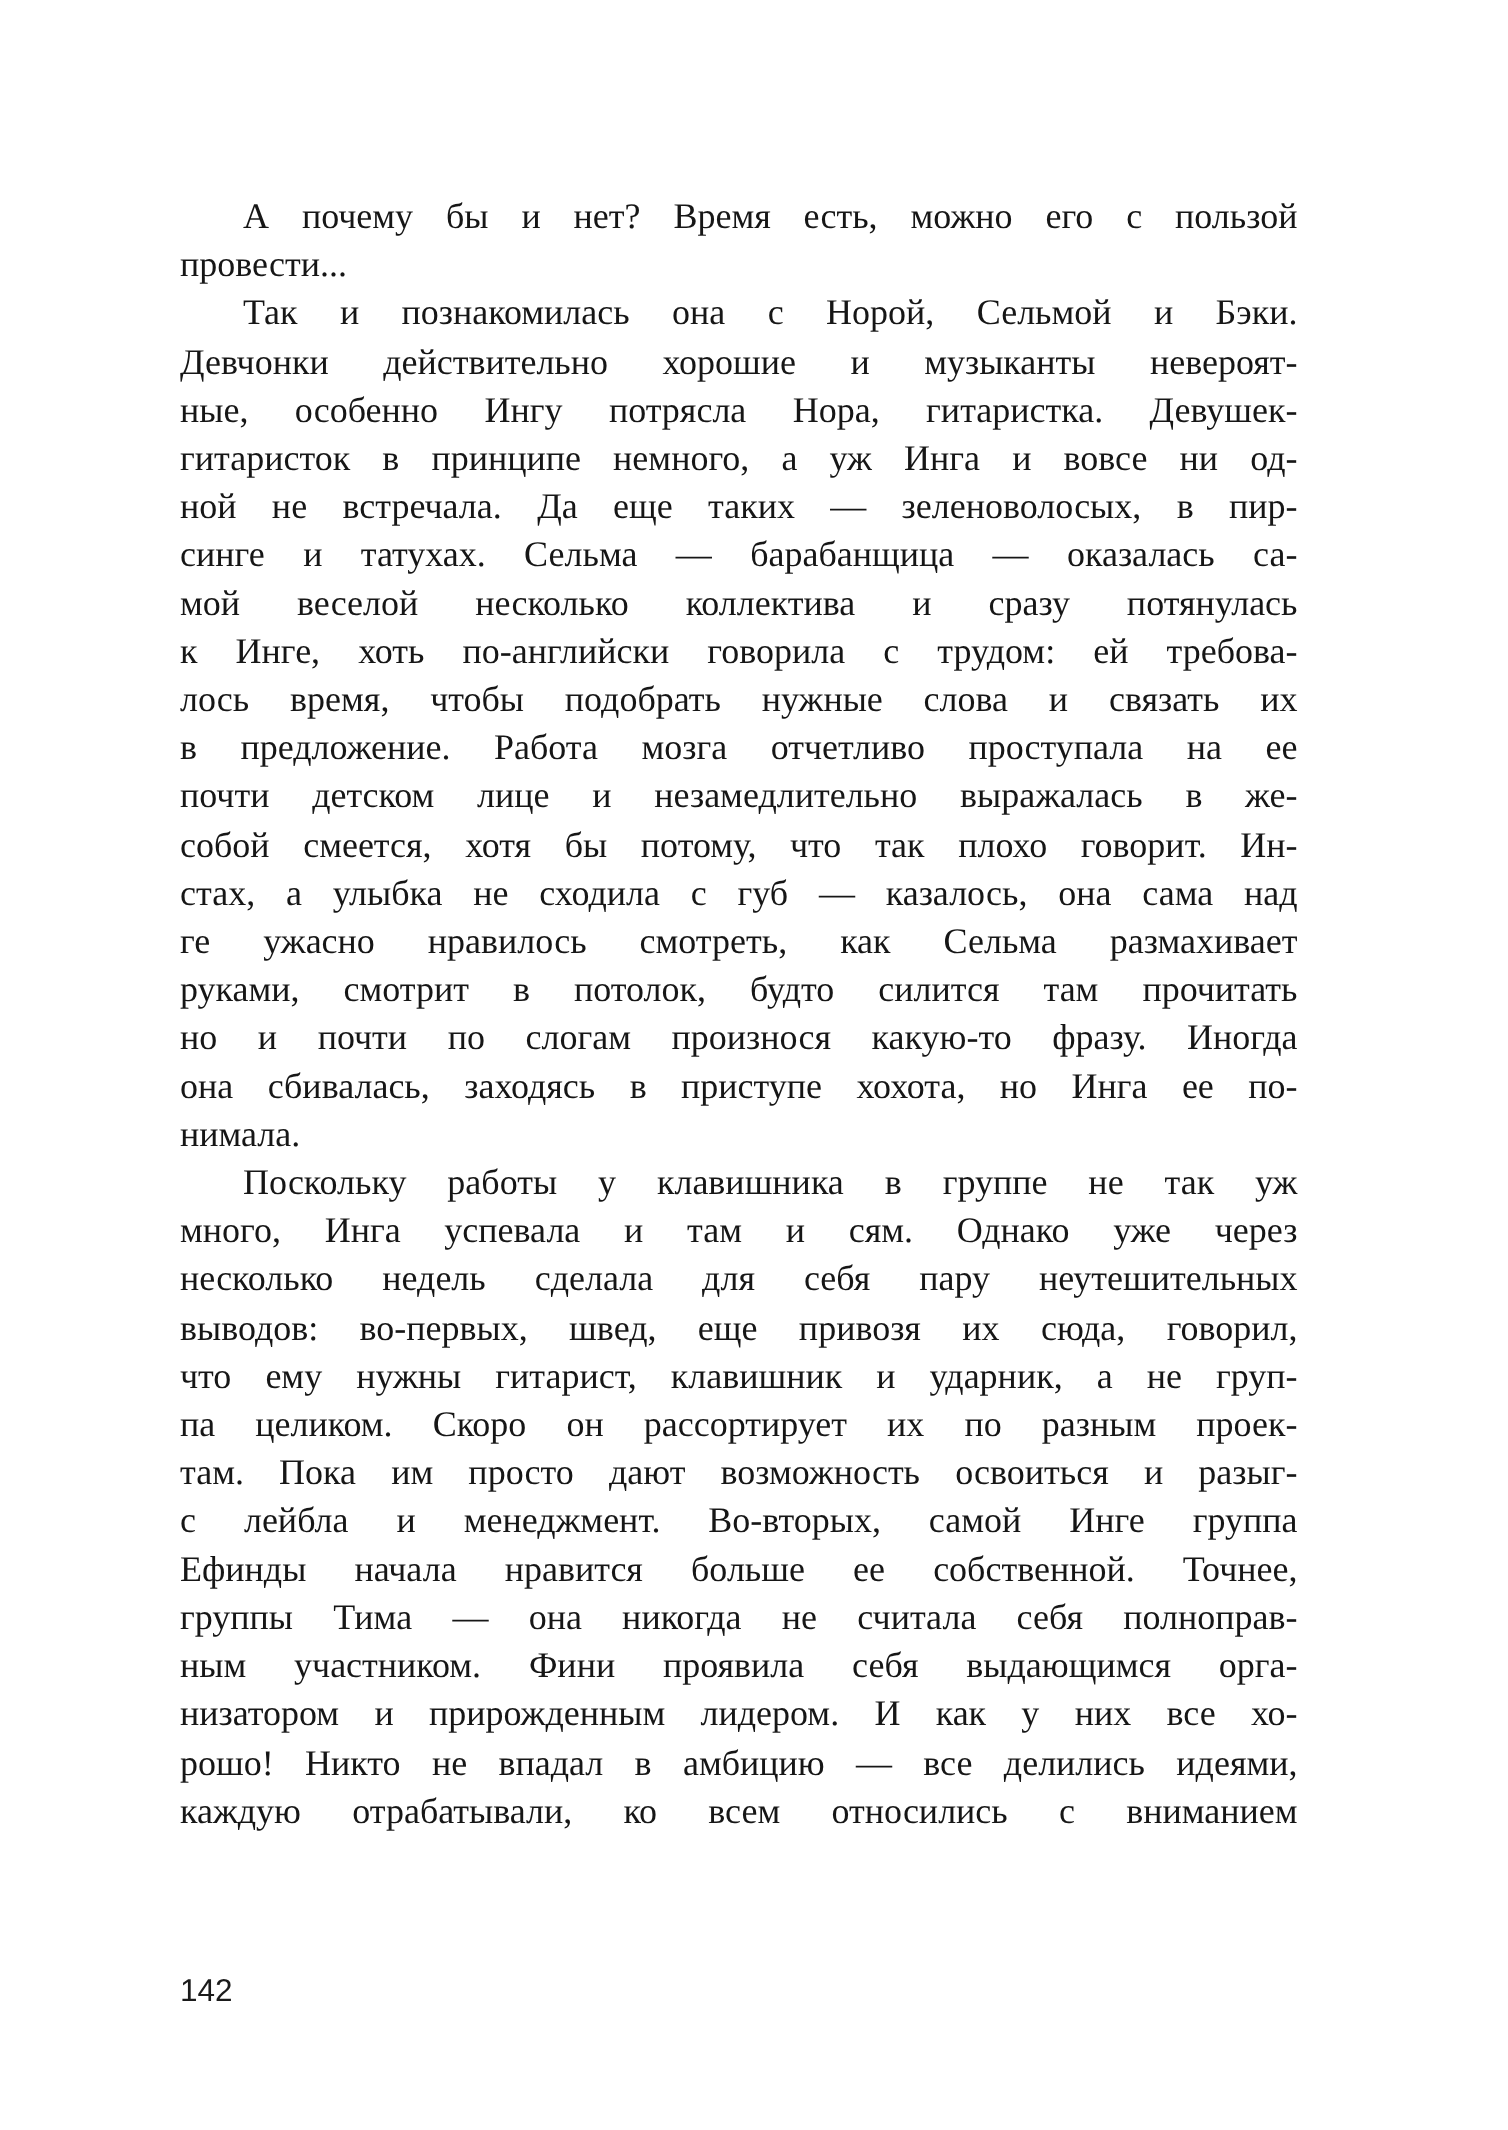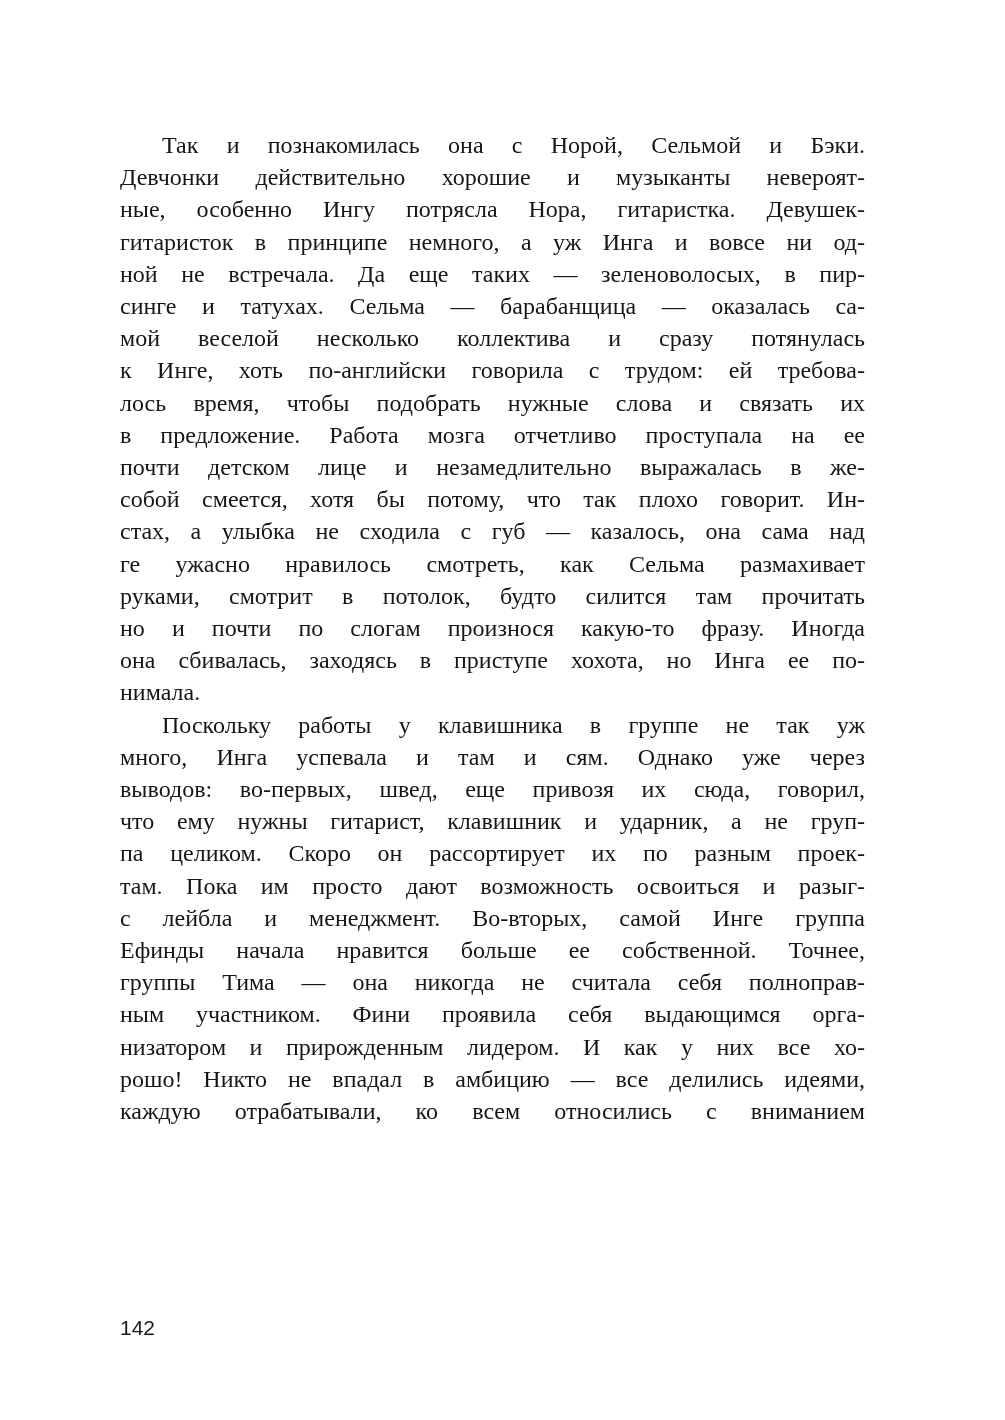--- a/index.html
+++ b/index.html
@@ -46,20 +46,24 @@
     font-size: 21px;
     color: #1a1a1a;
   }
 </style>
 </head>
 <body>
 
 <div class="page">
   <div class="text-block">
       <div class="paragraph">
+        <div class="line first">А почему бы и нет? Время есть, можно его с пользой</div>
+        <div class="line lastline">провести...</div>
+      </div>
+      <div class="paragraph">
         <div class="line first">Так и познакомилась она с Норой, Сельмой и Бэки.</div>
         <div class="line">Девчонки действительно хорошие и музыканты невероят-</div>
         <div class="line">ные, особенно Ингу потрясла Нора, гитаристка. Девушек-</div>
         <div class="line">гитаристок в принципе немного, а уж Инга и вовсе ни од-</div>
         <div class="line">ной не встречала. Да еще таких — зеленоволосых, в пир-</div>
         <div class="line">синге и татухах. Сельма — барабанщица — оказалась са-</div>
         <div class="line">мой веселой несколько коллектива и сразу потянулась</div>
         <div class="line">к Инге, хоть по-английски говорила с трудом: ей требова-</div>
         <div class="line">лось время, чтобы подобрать нужные слова и связать их</div>
         <div class="line">в предложение. Работа мозга отчетливо проступала на ее</div>
@@ -68,20 +72,21 @@
         <div class="line">стах, а улыбка не сходила с губ — казалось, она сама над</div>
         <div class="line">ге ужасно нравилось смотреть, как Сельма размахивает</div>
         <div class="line">руками, смотрит в потолок, будто силится там прочитать</div>
         <div class="line">но и почти по слогам произнося какую-то фразу. Иногда</div>
         <div class="line">она сбивалась, заходясь в приступе хохота, но Инга ее по-</div>
         <div class="line lastline">нимала.</div>
       </div>
       <div class="paragraph">
         <div class="line first">Поскольку работы у клавишника в группе не так уж</div>
         <div class="line">много, Инга успевала и там и сям. Однако уже через</div>
+        <div class="line">несколько недель сделала для себя пару неутешительных</div>
         <div class="line">выводов: во-первых, швед, еще привозя их сюда, говорил,</div>
         <div class="line">что ему нужны гитарист, клавишник и ударник, а не груп-</div>
         <div class="line">па целиком. Скоро он рассортирует их по разным проек-</div>
         <div class="line">там. Пока им просто дают возможность освоиться и разыг-</div>
         <div class="line">с лейбла и менеджмент. Во-вторых, самой Инге группа</div>
         <div class="line">Ефинды начала нравится больше ее собственной. Точнее,</div>
         <div class="line">группы Тима — она никогда не считала себя полноправ-</div>
         <div class="line">ным участником. Фини проявила себя выдающимся орга-</div>
         <div class="line">низатором и прирожденным лидером. И как у них все хо-</div>
         <div class="line">рошо! Никто не впадал в амбицию — все делились идеями,</div>

